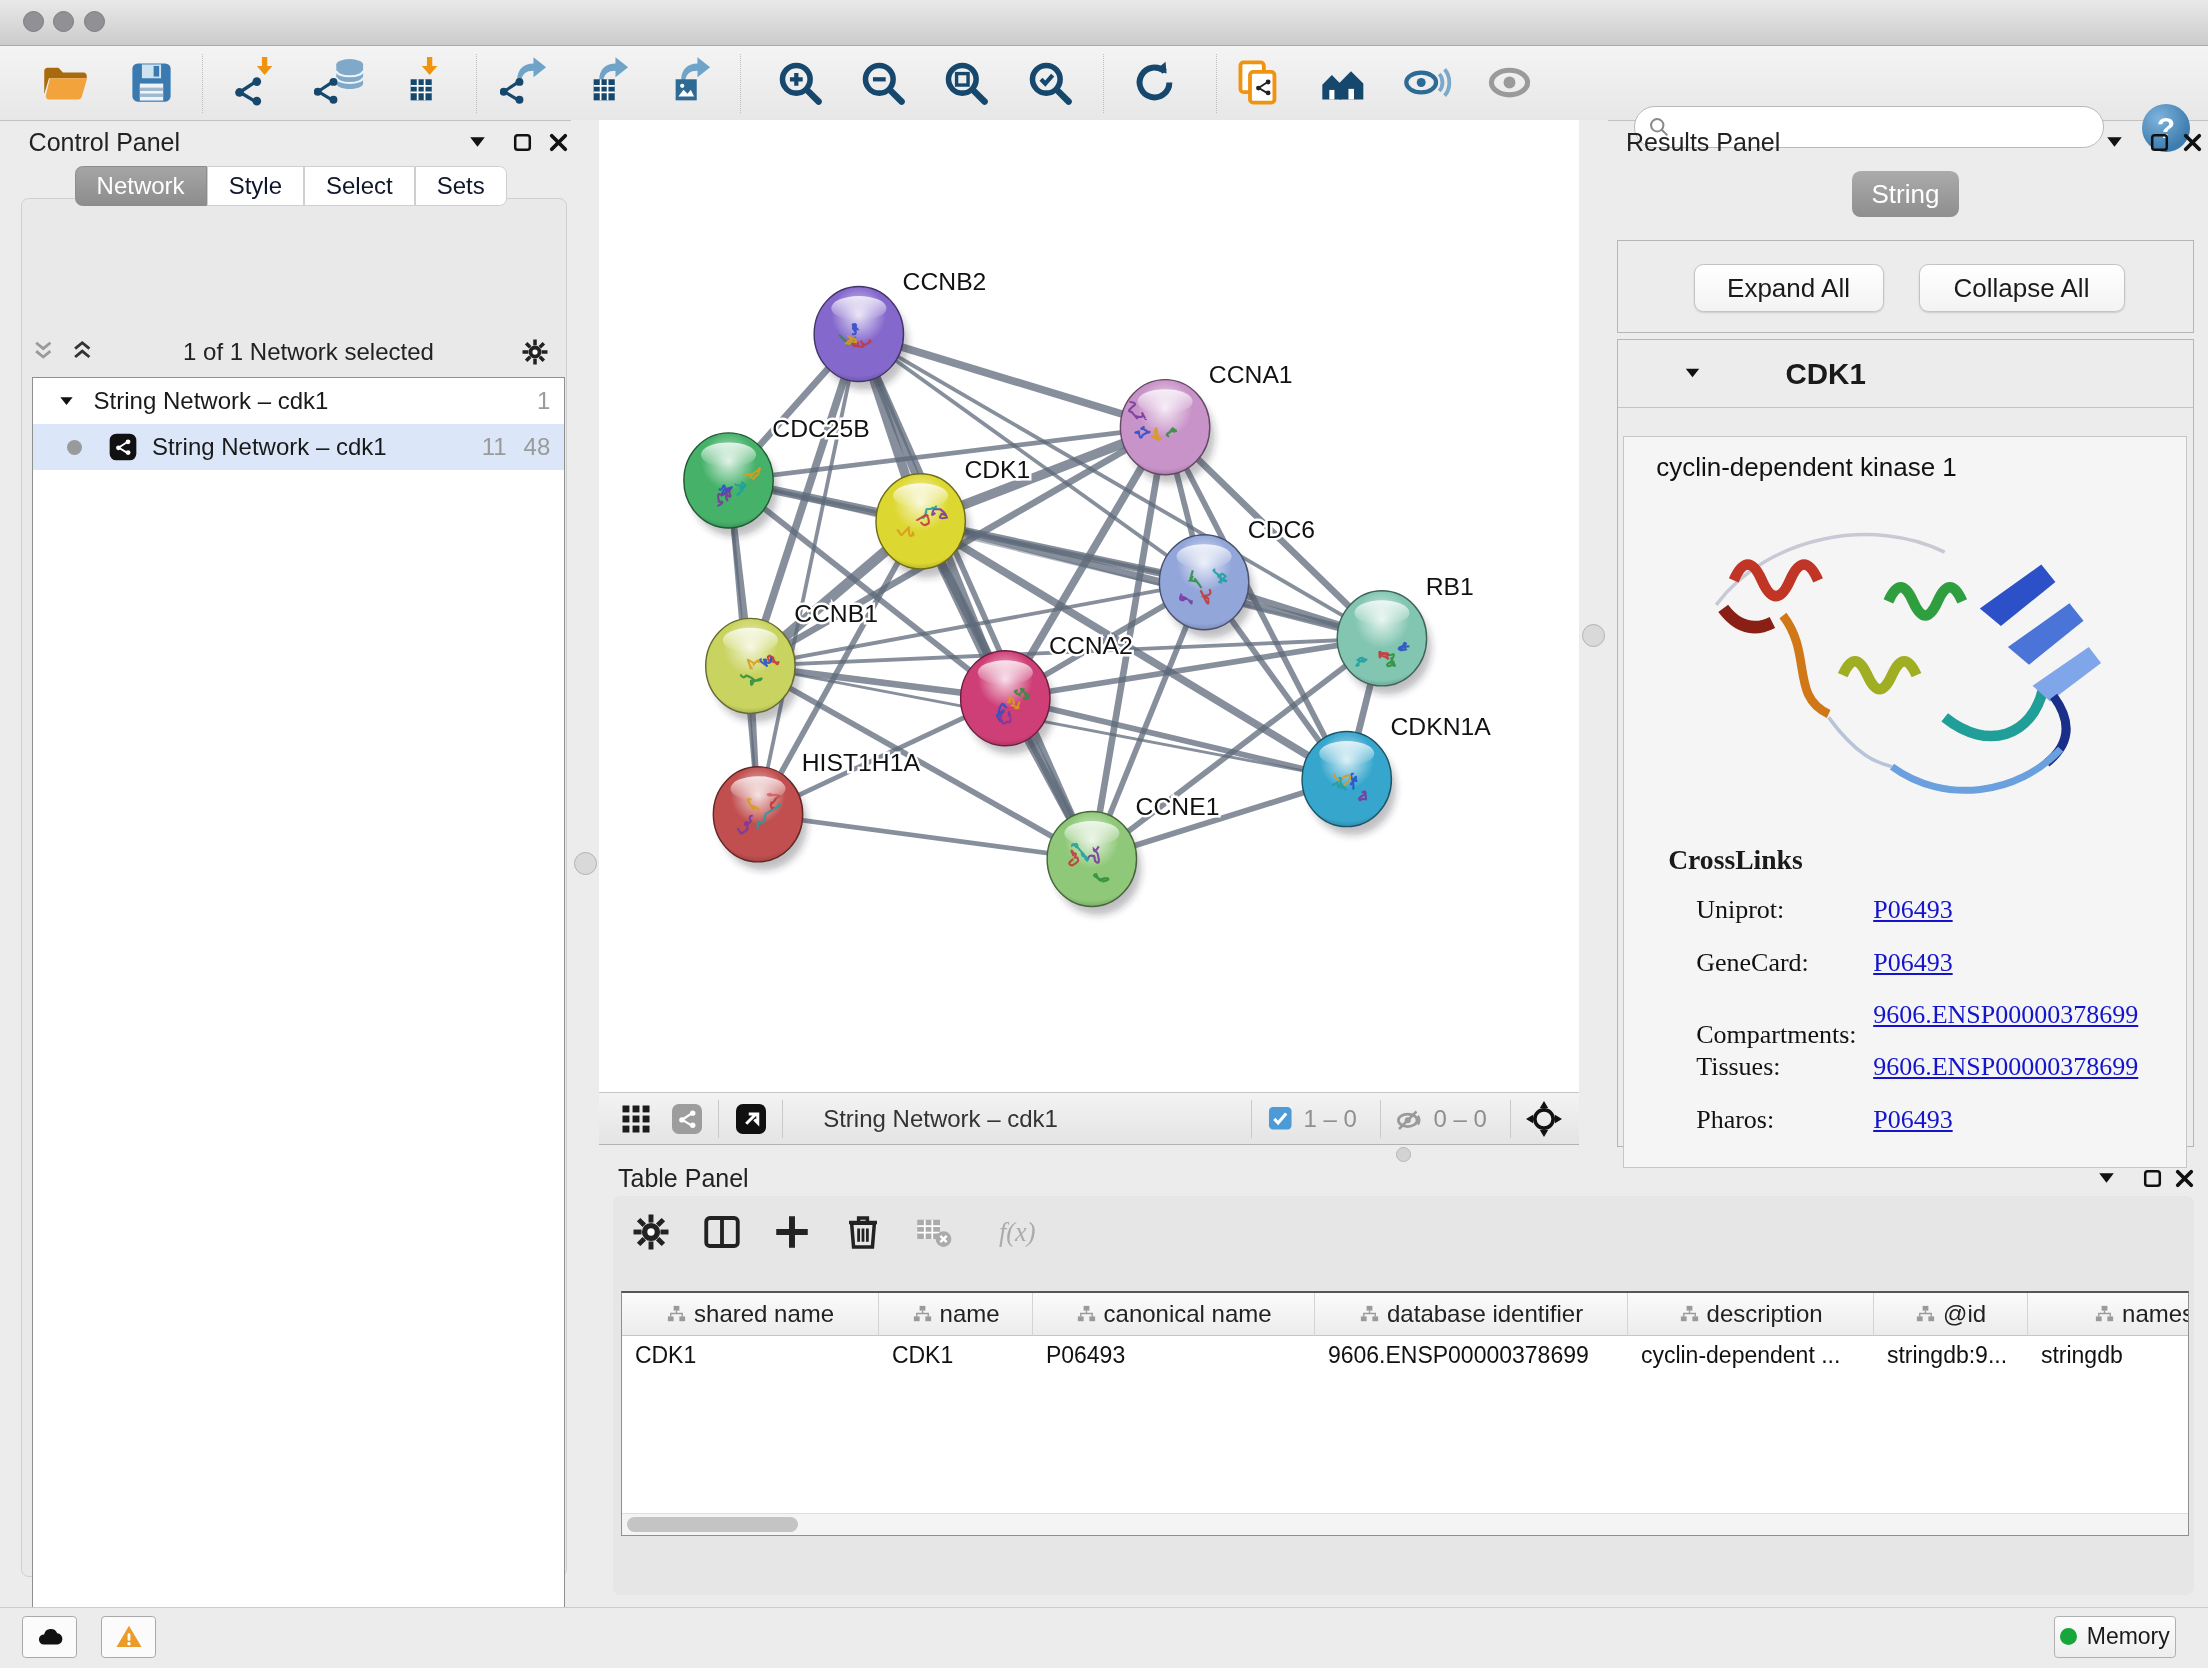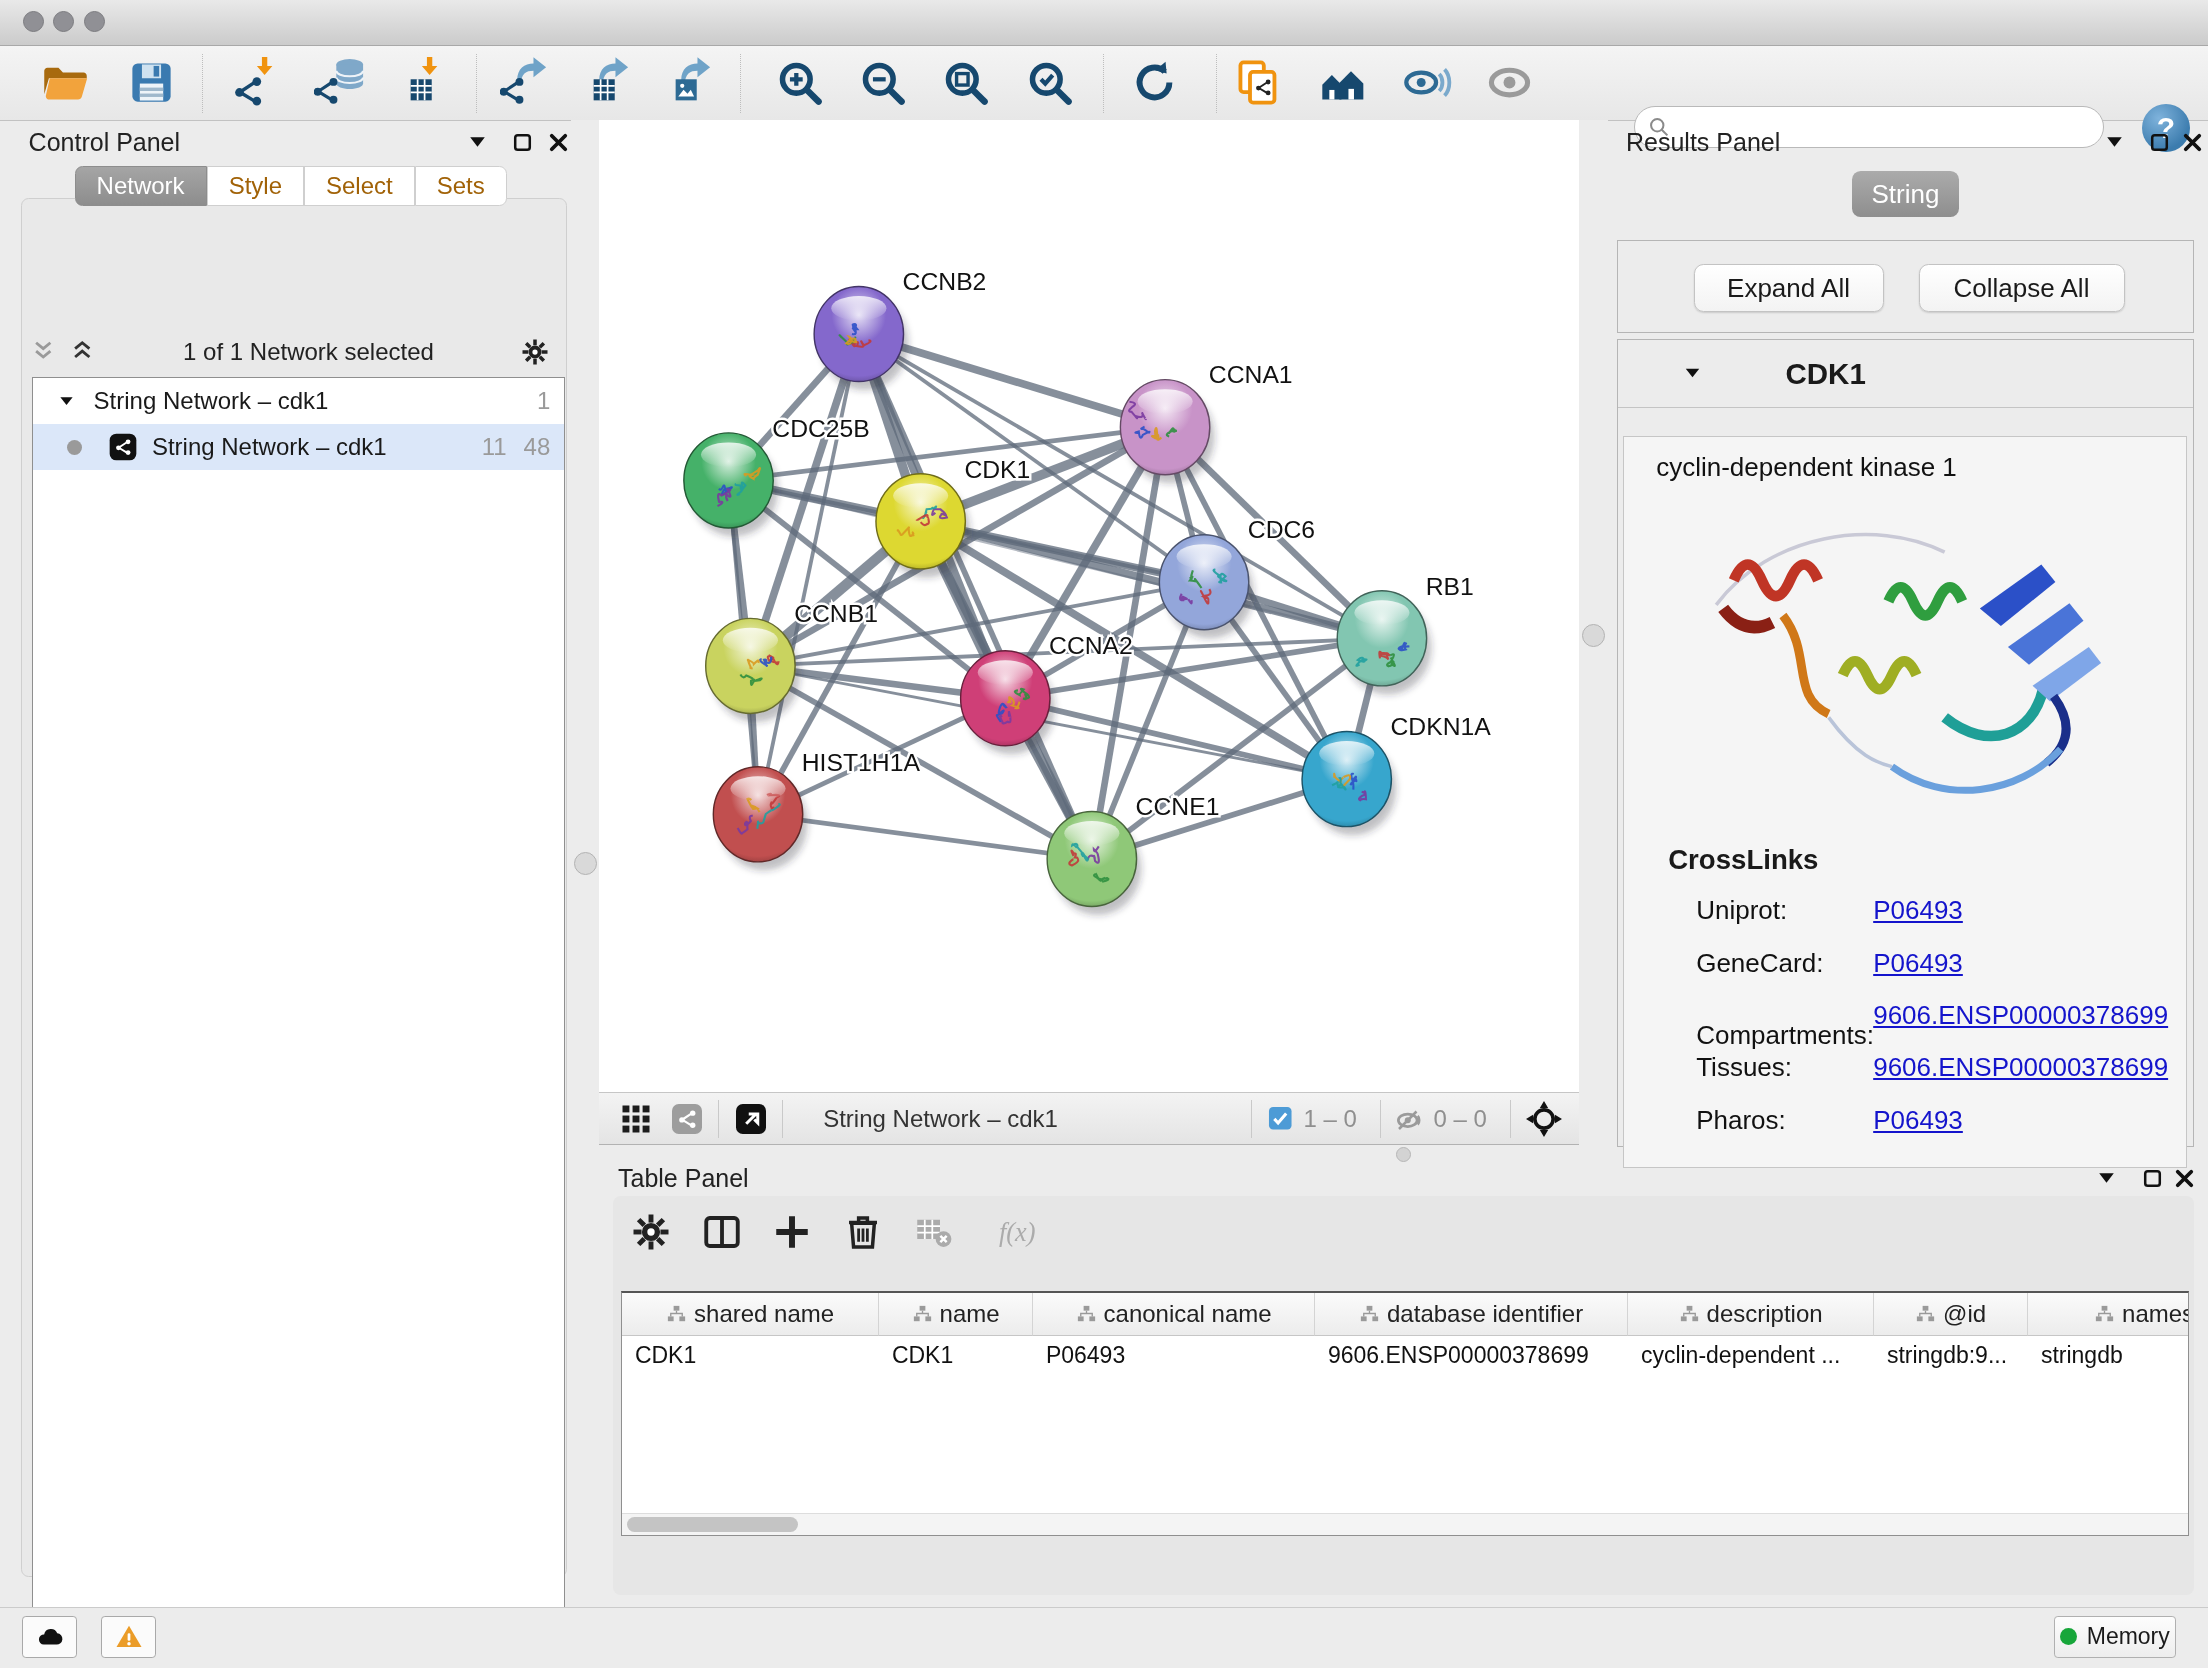--- a/index.html
+++ b/index.html
@@ -32,21 +32,21 @@
   
   .panel-title{font-size:25px;color:#222;}
   .hdr-ic{width:25px;height:25px;cursor:pointer;}
 
   
   #control-panel{left:7.6px;top:124px;width:563px;height:1455px;}
   #cp-inner{left:13.3px;top:74px;width:544px;height:1377px;background:#e9e9e9;
             border:1px solid #cfcfcf;border-radius:7.6px;}
   .seg{display:flex;position:absolute;}
   .tab{height:38px;line-height:38px;padding:0 21px;background:#fff;border:1px solid #cfcfcf;
-       font-size:24px;text-align:center;cursor:pointer;color:#a16207;}
+       font-size:24px;text-align:center;cursor:pointer;color:#0f172a;}
   .tab.active{background:linear-gradient(#a5a5a5,#8d8d8d);color:#fff;border-color:#8d8d8d;}
   .seg .tab:first-child{border-radius:7.6px 0 0 7.6px;}
   .seg .tab:last-child{border-radius:0 7.6px 7.6px 0;}
   #cp-status{left:21px;top:205px;width:529px;height:46px;display:flex;align-items:center;}
   #cp-status .txt{flex:1;text-align:center;font-size:24px;color:#222;}
   #cp-tree{left:24px;top:253px;width:531px;height:1316px;background:#fff;border:1.9px solid #8f8f8f;}
   .tree-row{position:relative;height:46px;display:flex;align-items:center;font-size:24px;}
   .tree-row .cnt{color:#9a9a9a;}
   .tree-row.sel{background:#dbe7f9;}
 
@@ -72,21 +72,21 @@
               background:linear-gradient(#ababab,#8e8e8e);color:#fff;font-size:26px;
               text-align:center;line-height:46px;cursor:pointer;}
   .rbox{left:9.5px;width:577px;border:1.9px solid #b5b5b5;background:#ececec;box-sizing:border-box;}
   .btn{background:linear-gradient(#ffffff,#f3f3f3);border:1px solid #c3c3c3;border-radius:9.5px;
        font-size:26px;text-align:center;cursor:pointer;box-shadow:0 1px 1.9px rgba(0,0,0,.15);}
   #cdk1-band{height:67px;border-bottom:1px solid #c4c4c4;display:flex;align-items:center;}
   #gene-name{font-size:29.5px;font-weight:bold;margin-left:82px;}
   #sec-content{position:absolute;left:5.7px;top:68px;width:562px;height:730px;background:#f5f5f5;
                border:1px solid #c6c6c6;margin-top:28px;}
   #gene-desc{position:absolute;left:32px;top:15px;font-size:26px;color:#111;}
-  .serif{font-family:Liberation Sans, sans-serif;}
+  .serif{font-family:Liberation Serif, serif;}
   .xl-label{font-size:26px;color:#111;}
   .xl-link{font-size:26px;color:#1414cc;text-decoration:underline;cursor:pointer;}
 
   
   #table-title-row{left:618px;top:1164px;width:1579px;height:32px;}
   #table-container{left:613px;top:1196px;width:1581px;height:399px;background:#e6e6e6;
                    border-radius:7.6px;}
   #tp-toolbar{position:absolute;left:17px;top:15px;display:flex;align-items:center;gap:28.5px;}
   .tpi{width:42px;height:42px;cursor:pointer;}
   #tbl{position:absolute;left:7.6px;top:95px;width:1566px;height:242px;background:#fff;

